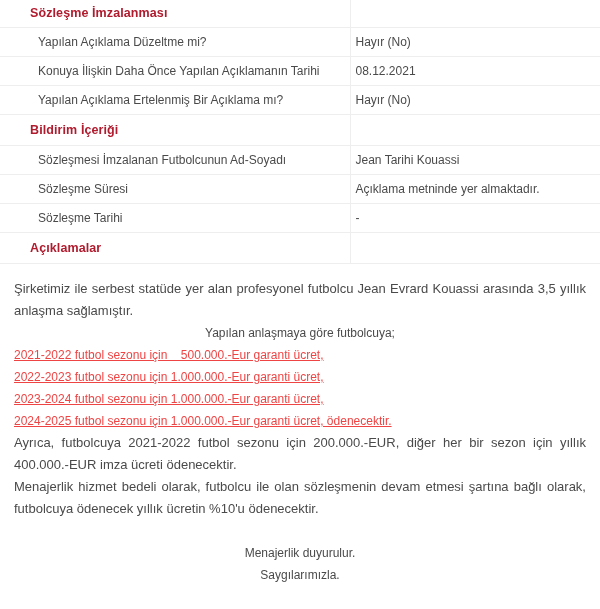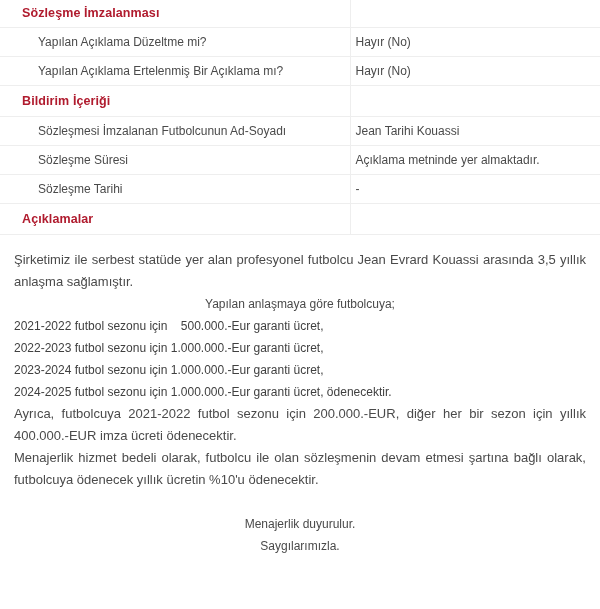--- a/index.html
+++ b/index.html
@@ -46,20 +46,21 @@
     border-right: 1px solid #eeeeee;
   }
 
   .section-title {
     color: #b01b2e;
     font-weight: bold;
     font-size: 12.5px;
     padding-left: 22px;
     line-height: 1.2;
     letter-spacing: 0.1px;
+    margin-left: 8px;
   }
   .field-label {
     color: #4a4a4a;
     font-size: 12px;
     padding-left: 38px;
     line-height: 1.2;
   }
   .field-value {
     color: #4a4a4a;
     font-size: 12px;
@@ -84,22 +85,23 @@
     font-size: 12px;
     line-height: 22px;
     margin: 0;
     color: #4a4a4a;
   }
   .p-mono-num {
     text-align: left;
     font-size: 12px;
     line-height: 22px;
     margin: 0;
-    color: #404040;
+    color: #ef4444;
     white-space: pre;
+    text-decoration: underline;
   }
   .spacer-line {
     height: 22px;
   }
 </style>
 </head>
 <body>
 
 <div id="page">
 
@@ -120,20 +122,28 @@
 
       <tr class="row-item">
         <td class="col-label with-sep">
           <div class="field-label">Yapılan Açıklama Düzeltme mi?</div>
         </td>
         <td class="col-value">
           <div class="field-value">Hayır (No)</div>
         </td>
       </tr>
 
+      <tr class="row-item">
+        <td class="col-label with-sep">
+          <div class="field-label">Konuya İlişkin Daha Önce Yapılan Açıklamanın Tarihi</div>
+        </td>
+        <td class="col-value">
+          <div class="field-value">08.12.2021</div>
+        </td>
+      </tr>
 
       <tr class="row-item">
         <td class="col-label with-sep">
           <div class="field-label">Yapılan Açıklama Ertelenmiş Bir Açıklama mı?</div>
         </td>
         <td class="col-value">
           <div class="field-value">Hayır (No)</div>
         </td>
       </tr>
 

